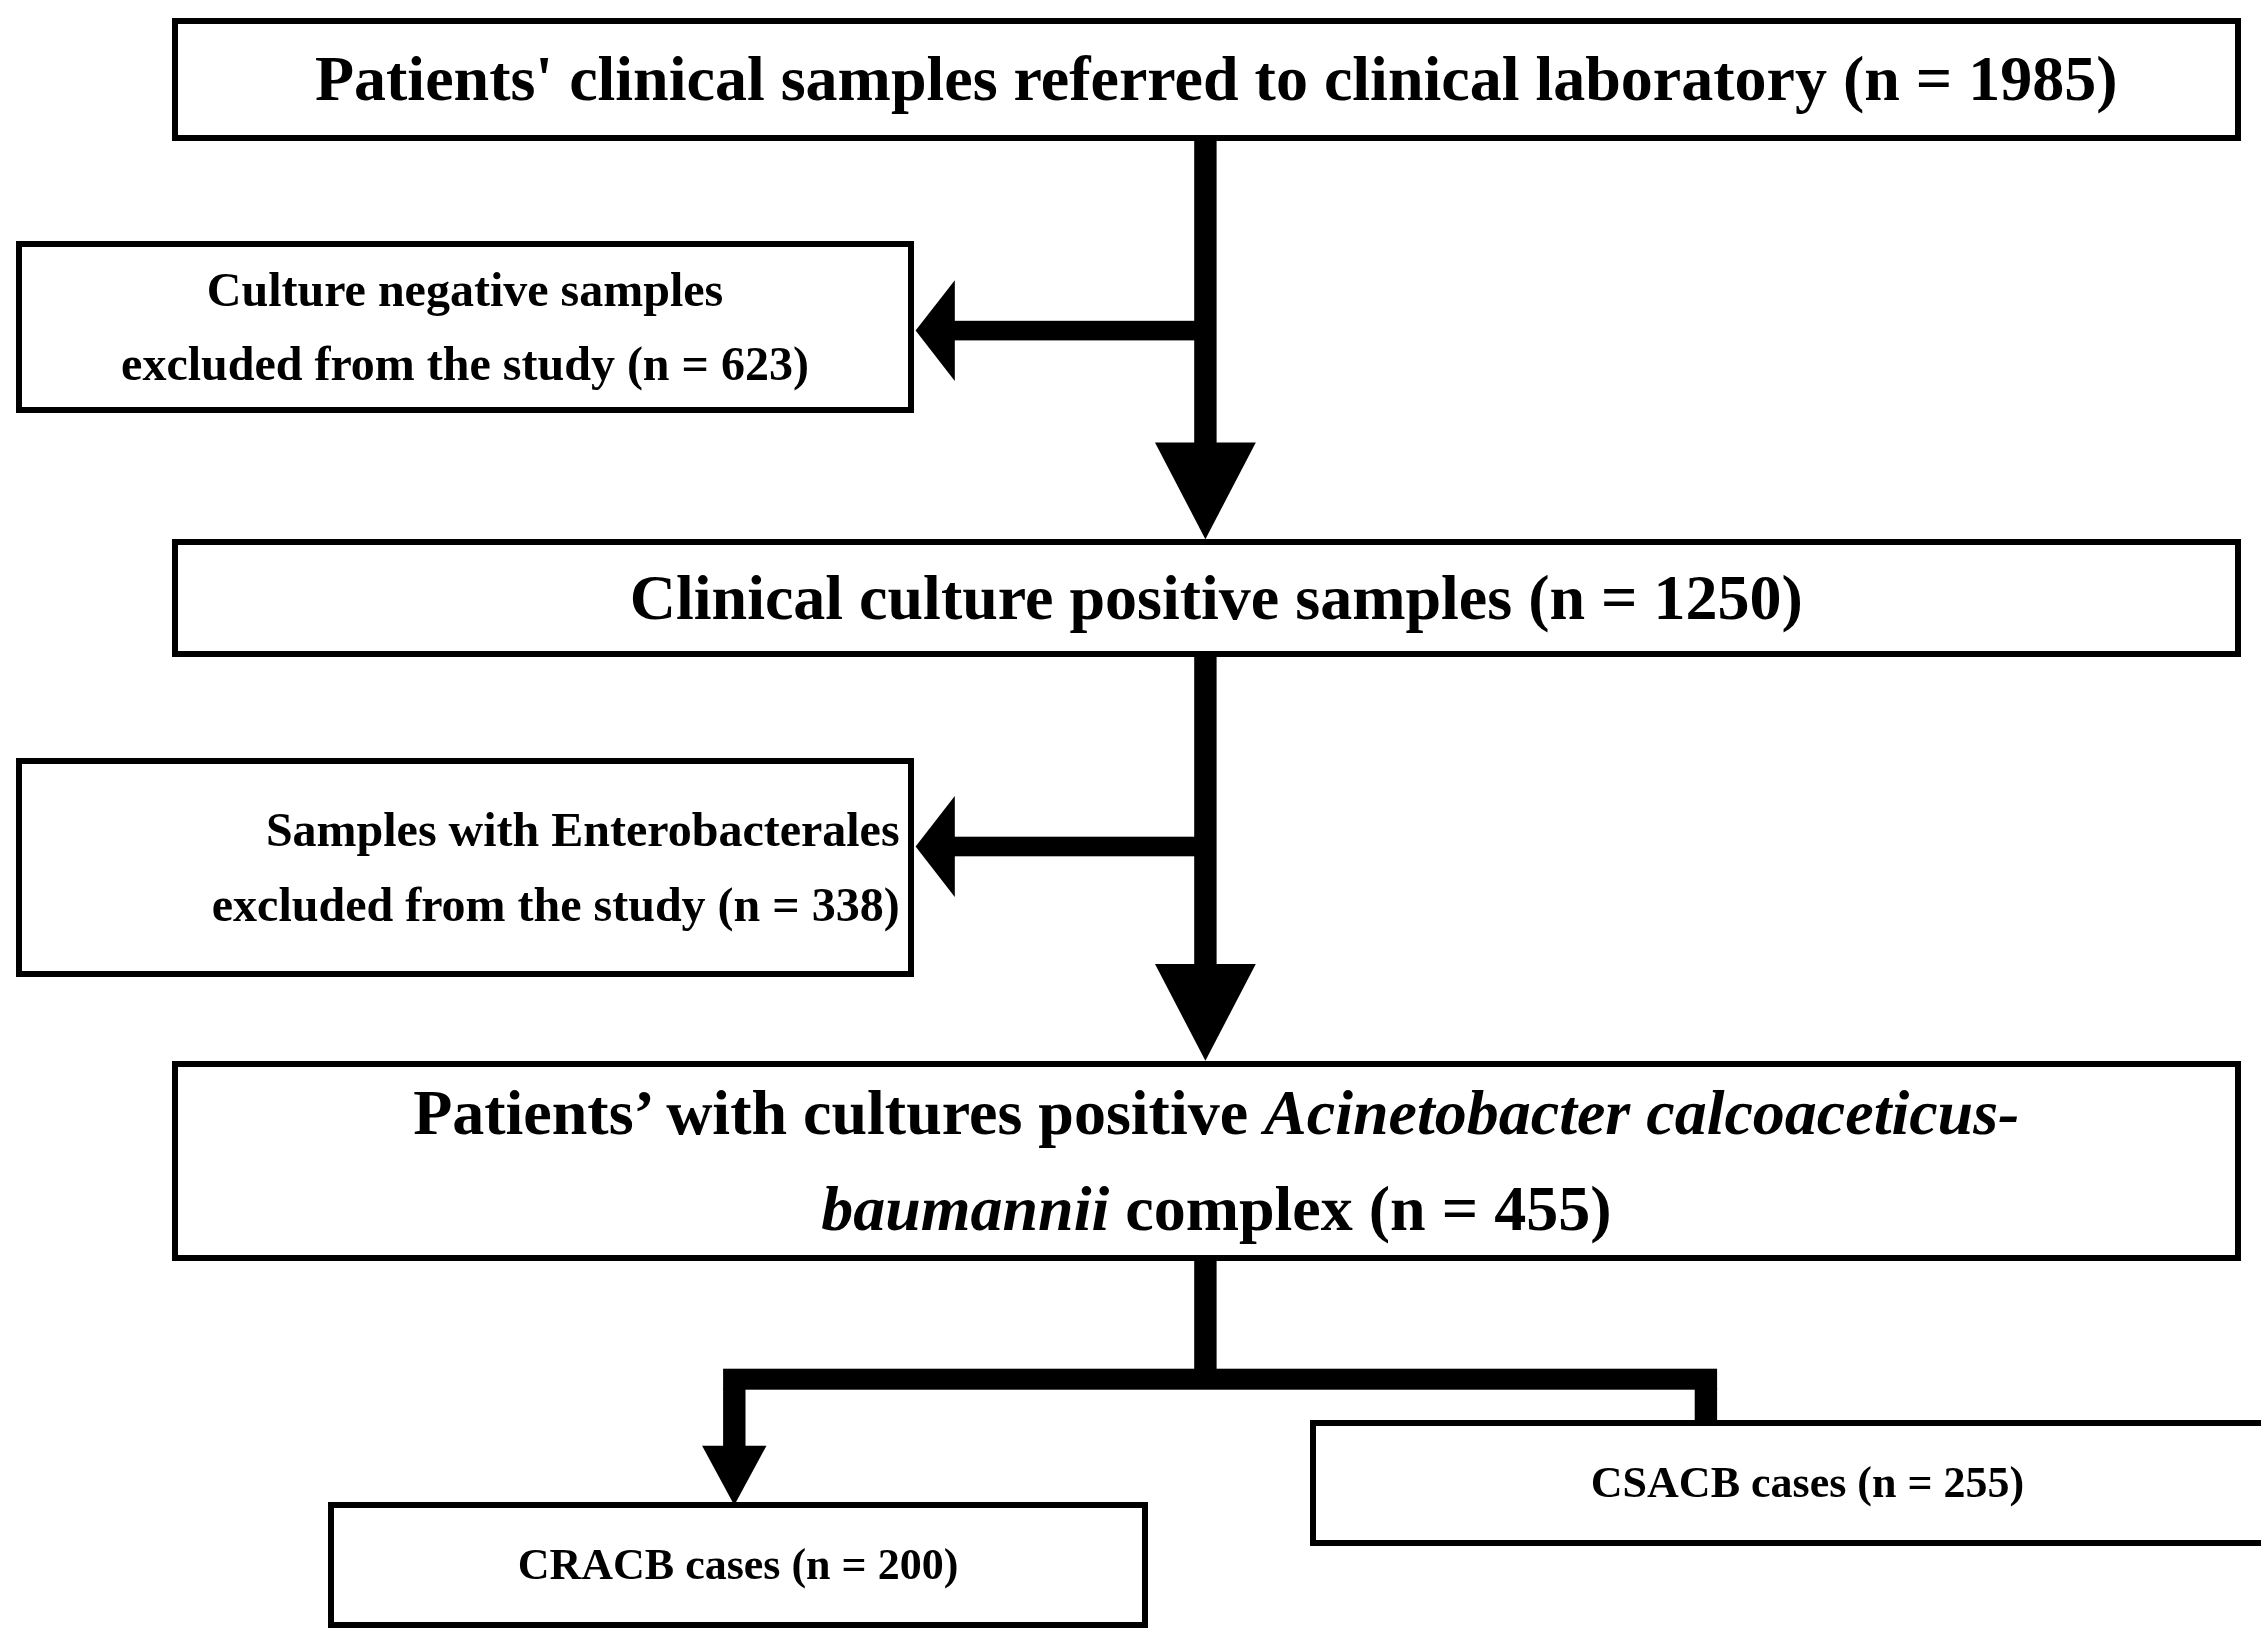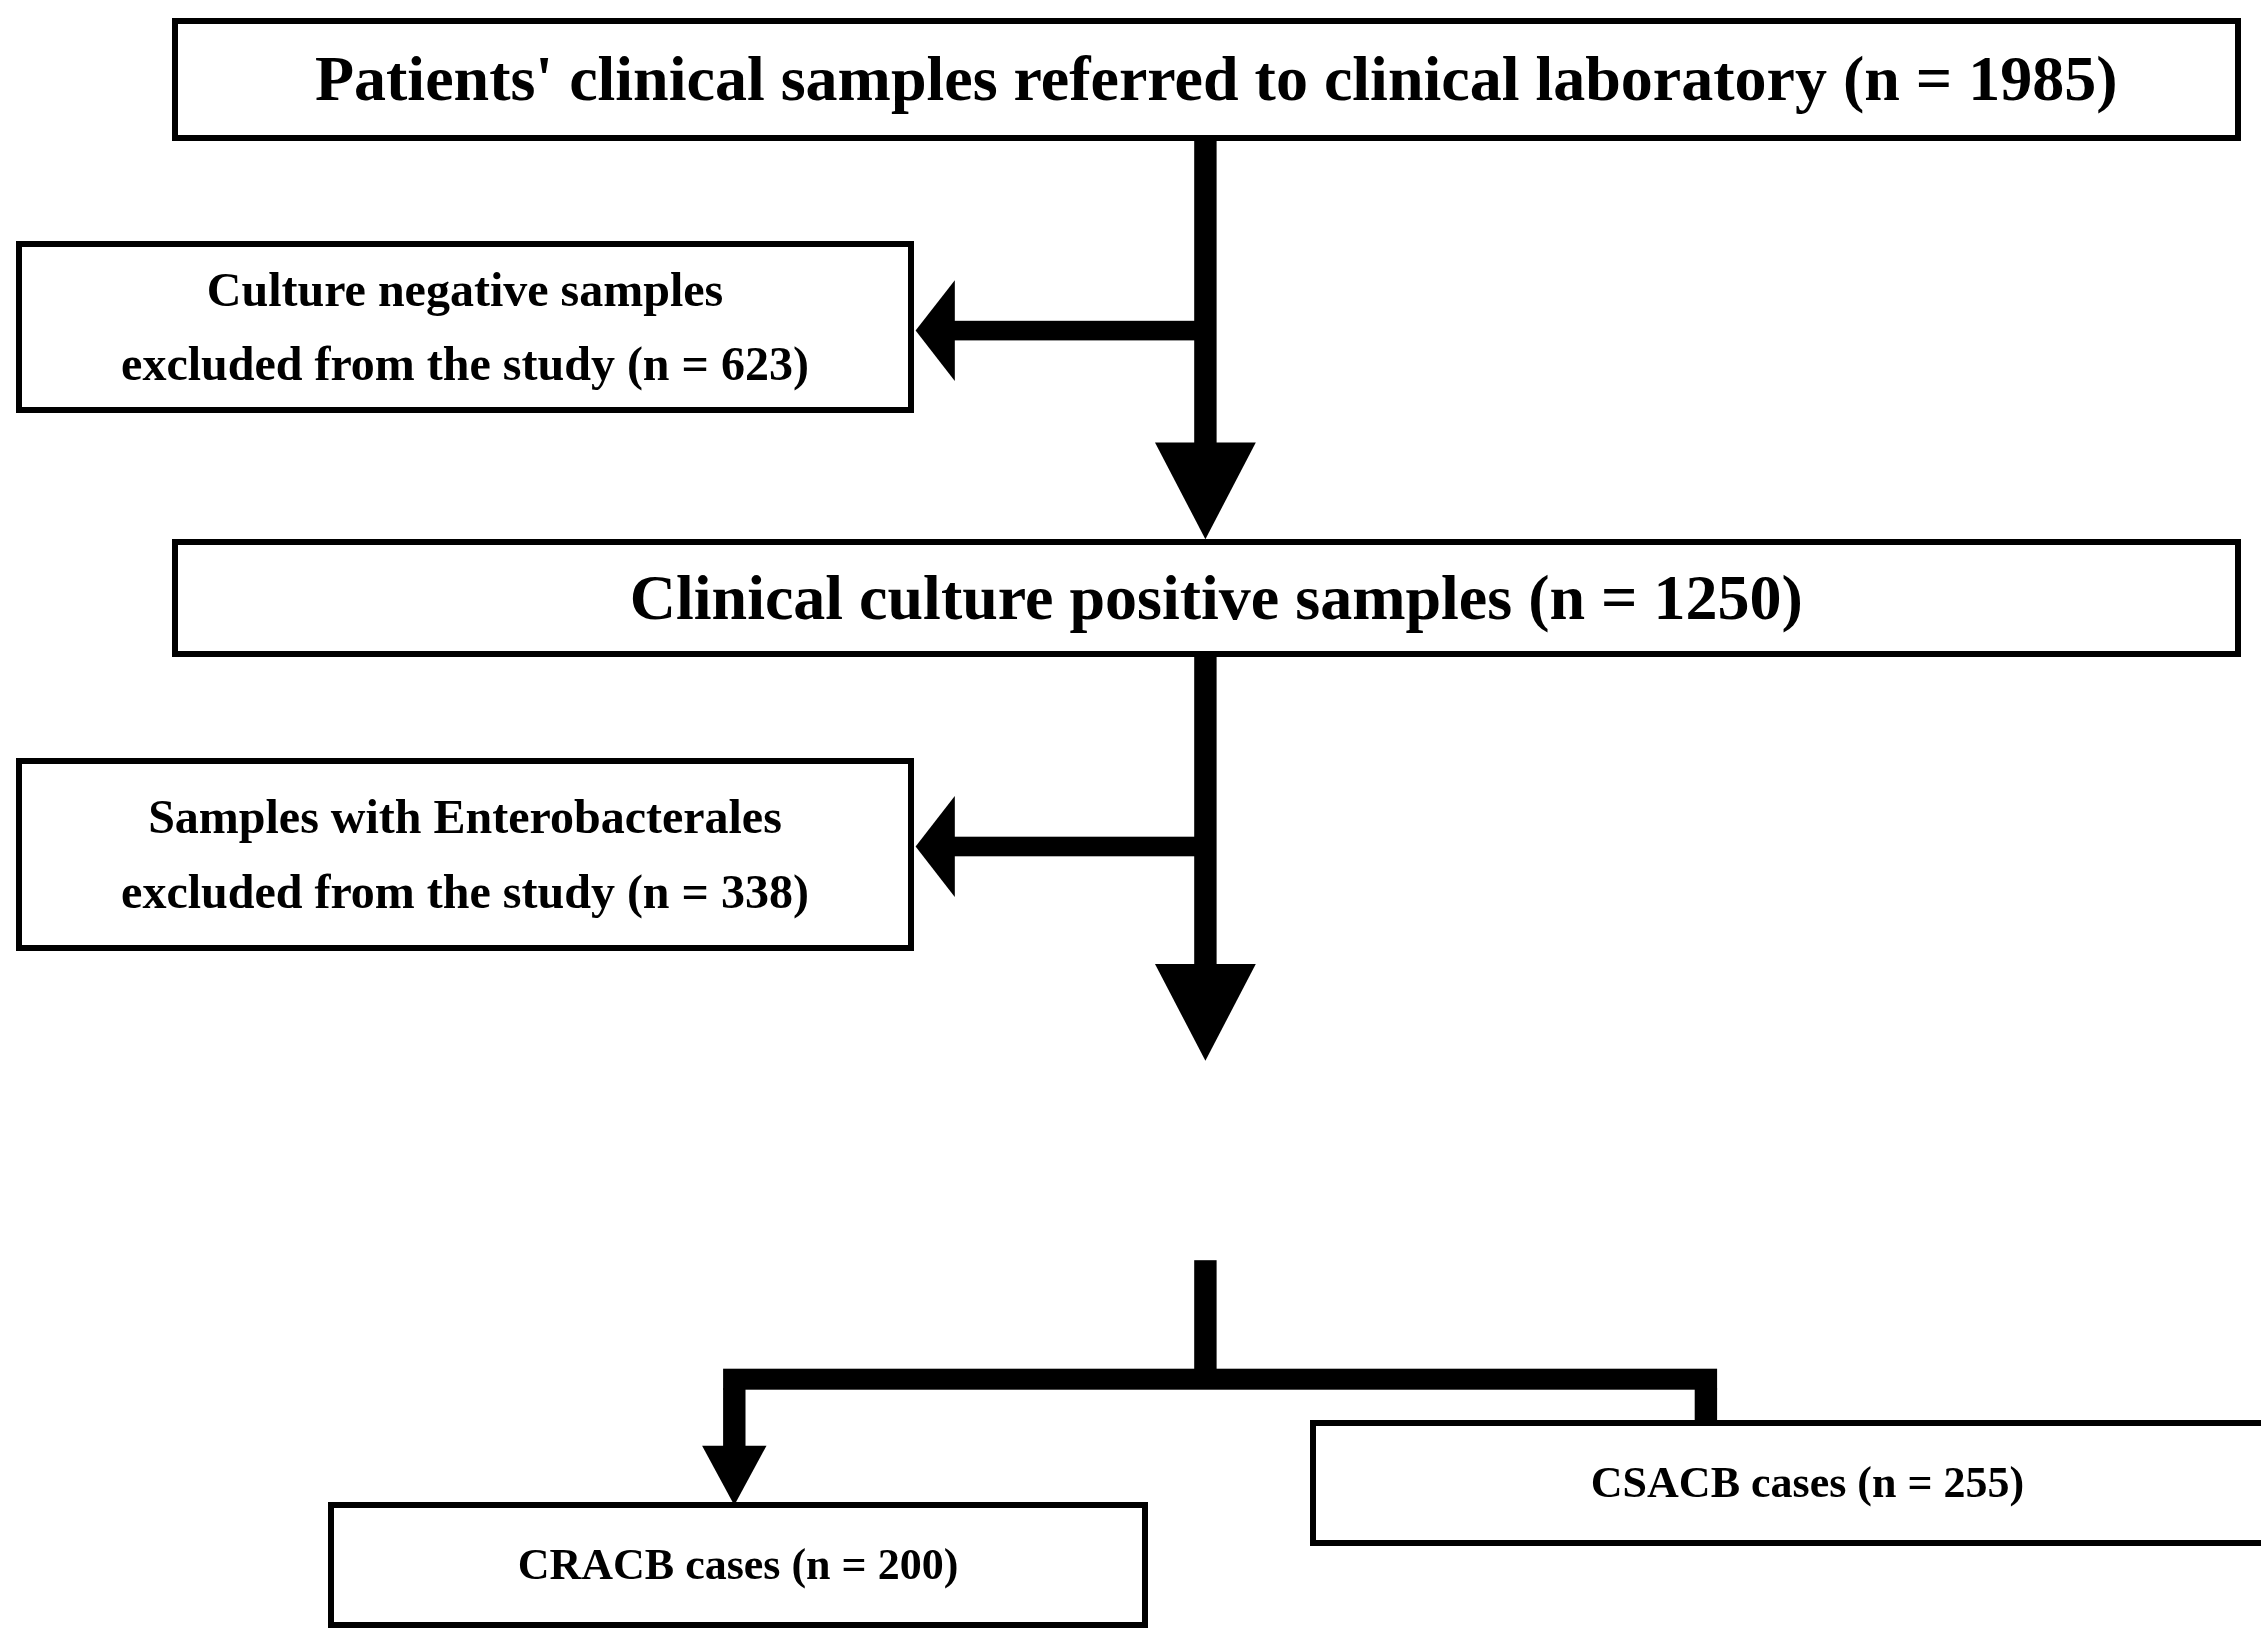--- a/index.html
+++ b/index.html
@@ -107,25 +107,29 @@
 
   <div class="box box-excl" style="left:16px; top:241px; width:898px; height:172px;">
     <span class="line">Culture negative samples</span>
     <span class="line">excluded from the study (n = 623)</span>
   </div>
 
   <div class="box box-main" style="left:172px; top:539px; width:2069px; height:118px;">
     <span class="line">Clinical culture positive samples (n = 1250)</span>
   </div>
 
-  <div class="box box-excl" style="left:16px; top:758px; width:898px; height:193px;">
+  <div class="box box-excl" style="left:16px; top:758px; width:898px; height:219px;align-items:flex-end;">
     <span class="line">Samples with Enterobacterales</span>
     <span class="line">excluded from the study (n = 338)</span>
   </div>
 
+  <div class="box box-main box-acb" style="left:172px; top:1061px; width:2069px; height:200px;">
+    <span class="line"><span>Patients’ with cultures positive </span><span class="em">Acinetobacter calcoaceticus-</span></span>
+    <span class="line"><span class="em">baumannii</span><span> complex (n = 455)</span></span>
+  </div>
 
   <div class="box box-bottom" style="left:328px; top:1502px; width:820px; height:126px;">
     <span class="line">CRACB cases (n = 200)</span>
   </div>
 
   <div class="box box-bottom" style="left:1310px; top:1420px; width:995px; height:126px;justify-content:center;">
     <span class="line">CSACB cases (n = 255)</span>
   </div>
 
 </div>

